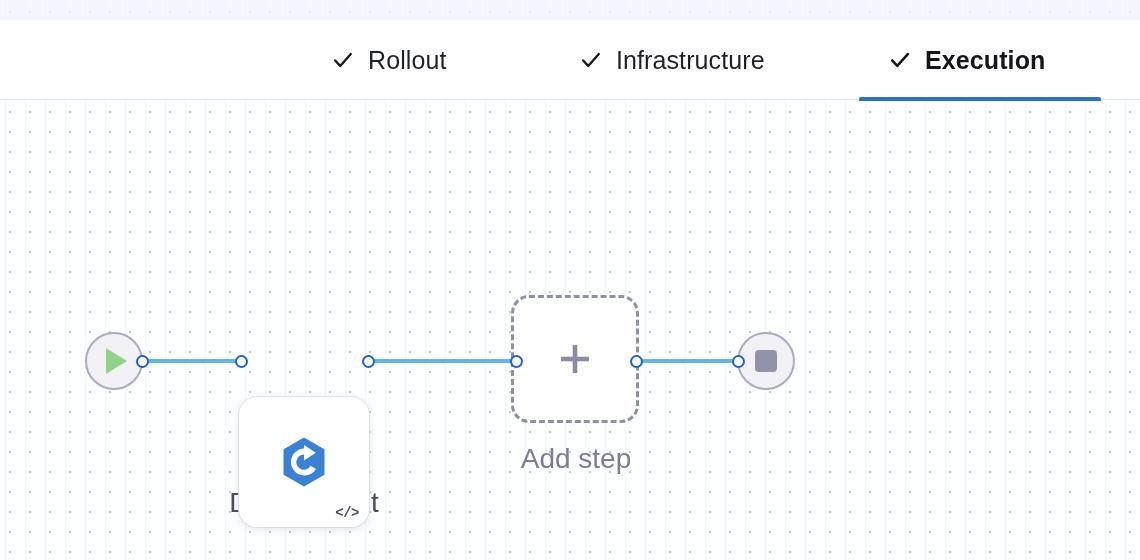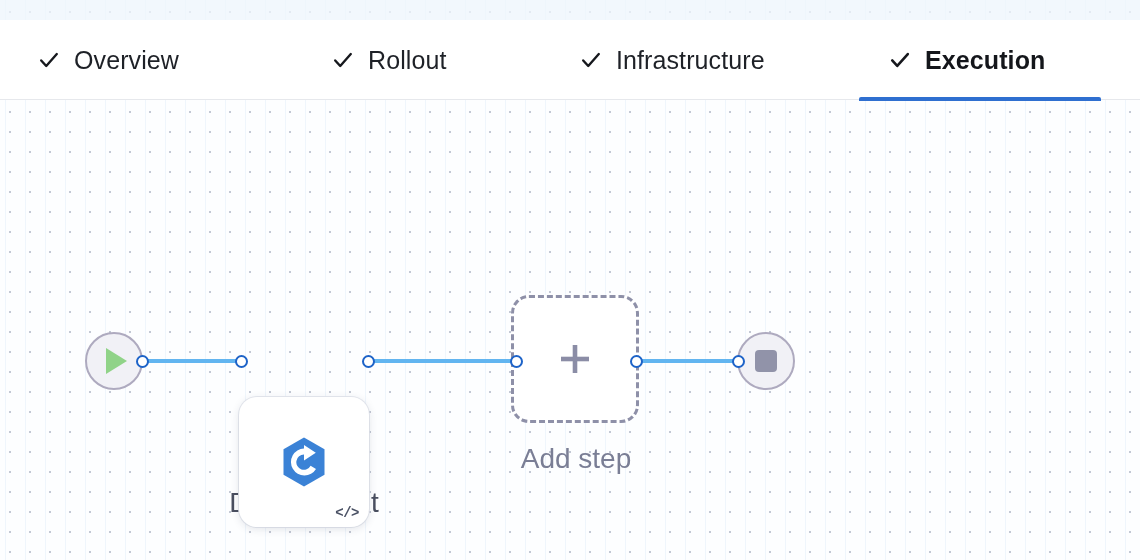--- a/index.html
+++ b/index.html
@@ -253,28 +253,20 @@
 </head>
 <body>
 
 <div id="app">
 
   <div class="canvas-bg"></div>
   <div class="canvas-tint"></div>
 
   <div class="tabbar">
 
-    <div class="tab tab-overview">
-      <span class="check">
-        <svg viewBox="0 0 24 24" width="22" height="22" fill="none" stroke="currentColor" stroke-width="2.6" stroke-linecap="round" stroke-linejoin="round">
-          <polyline points="3.5,12.5 9,18.5 20.5,5.5"></polyline>
-        </svg>
-      </span>
-      <span class="tab-label">Overview</span>
-    </div>
 
     <div class="tab tab-service">
       <span class="check">
         <svg viewBox="0 0 24 24" width="22" height="22" fill="none" stroke="currentColor" stroke-width="2.6" stroke-linecap="round" stroke-linejoin="round">
           <polyline points="3.5,12.5 9,18.5 20.5,5.5"></polyline>
         </svg>
       </span>
       <span class="tab-label">Rollout</span>
     </div>
 

